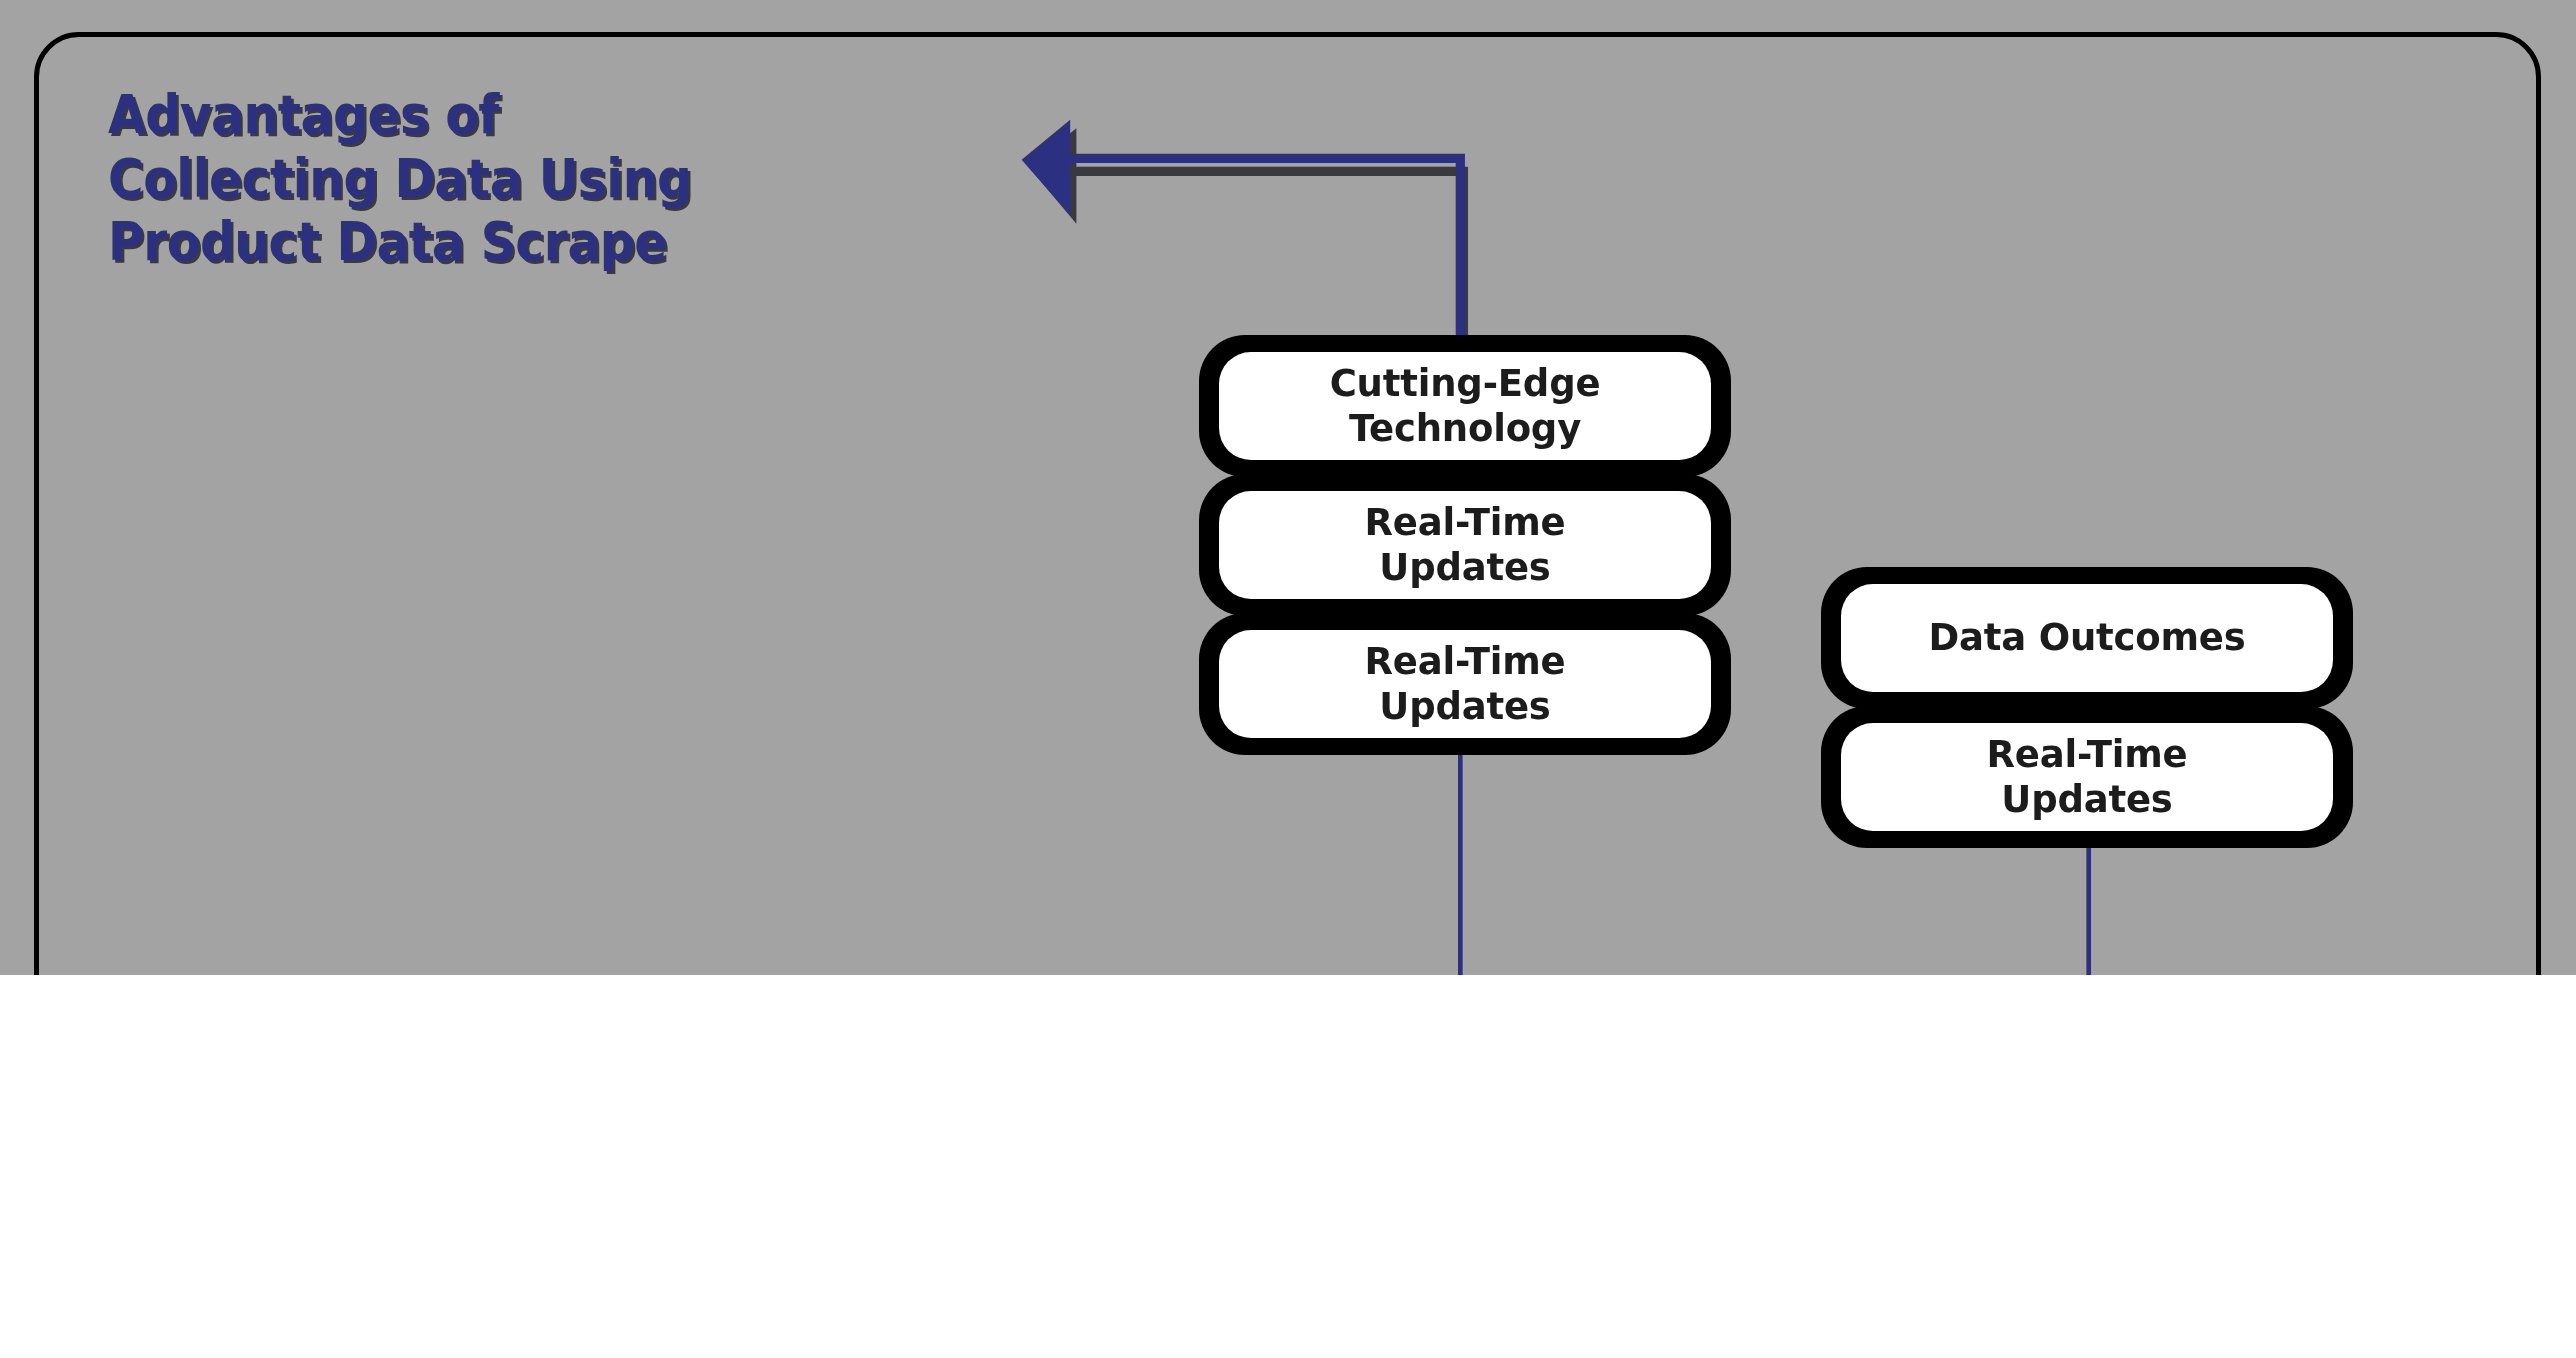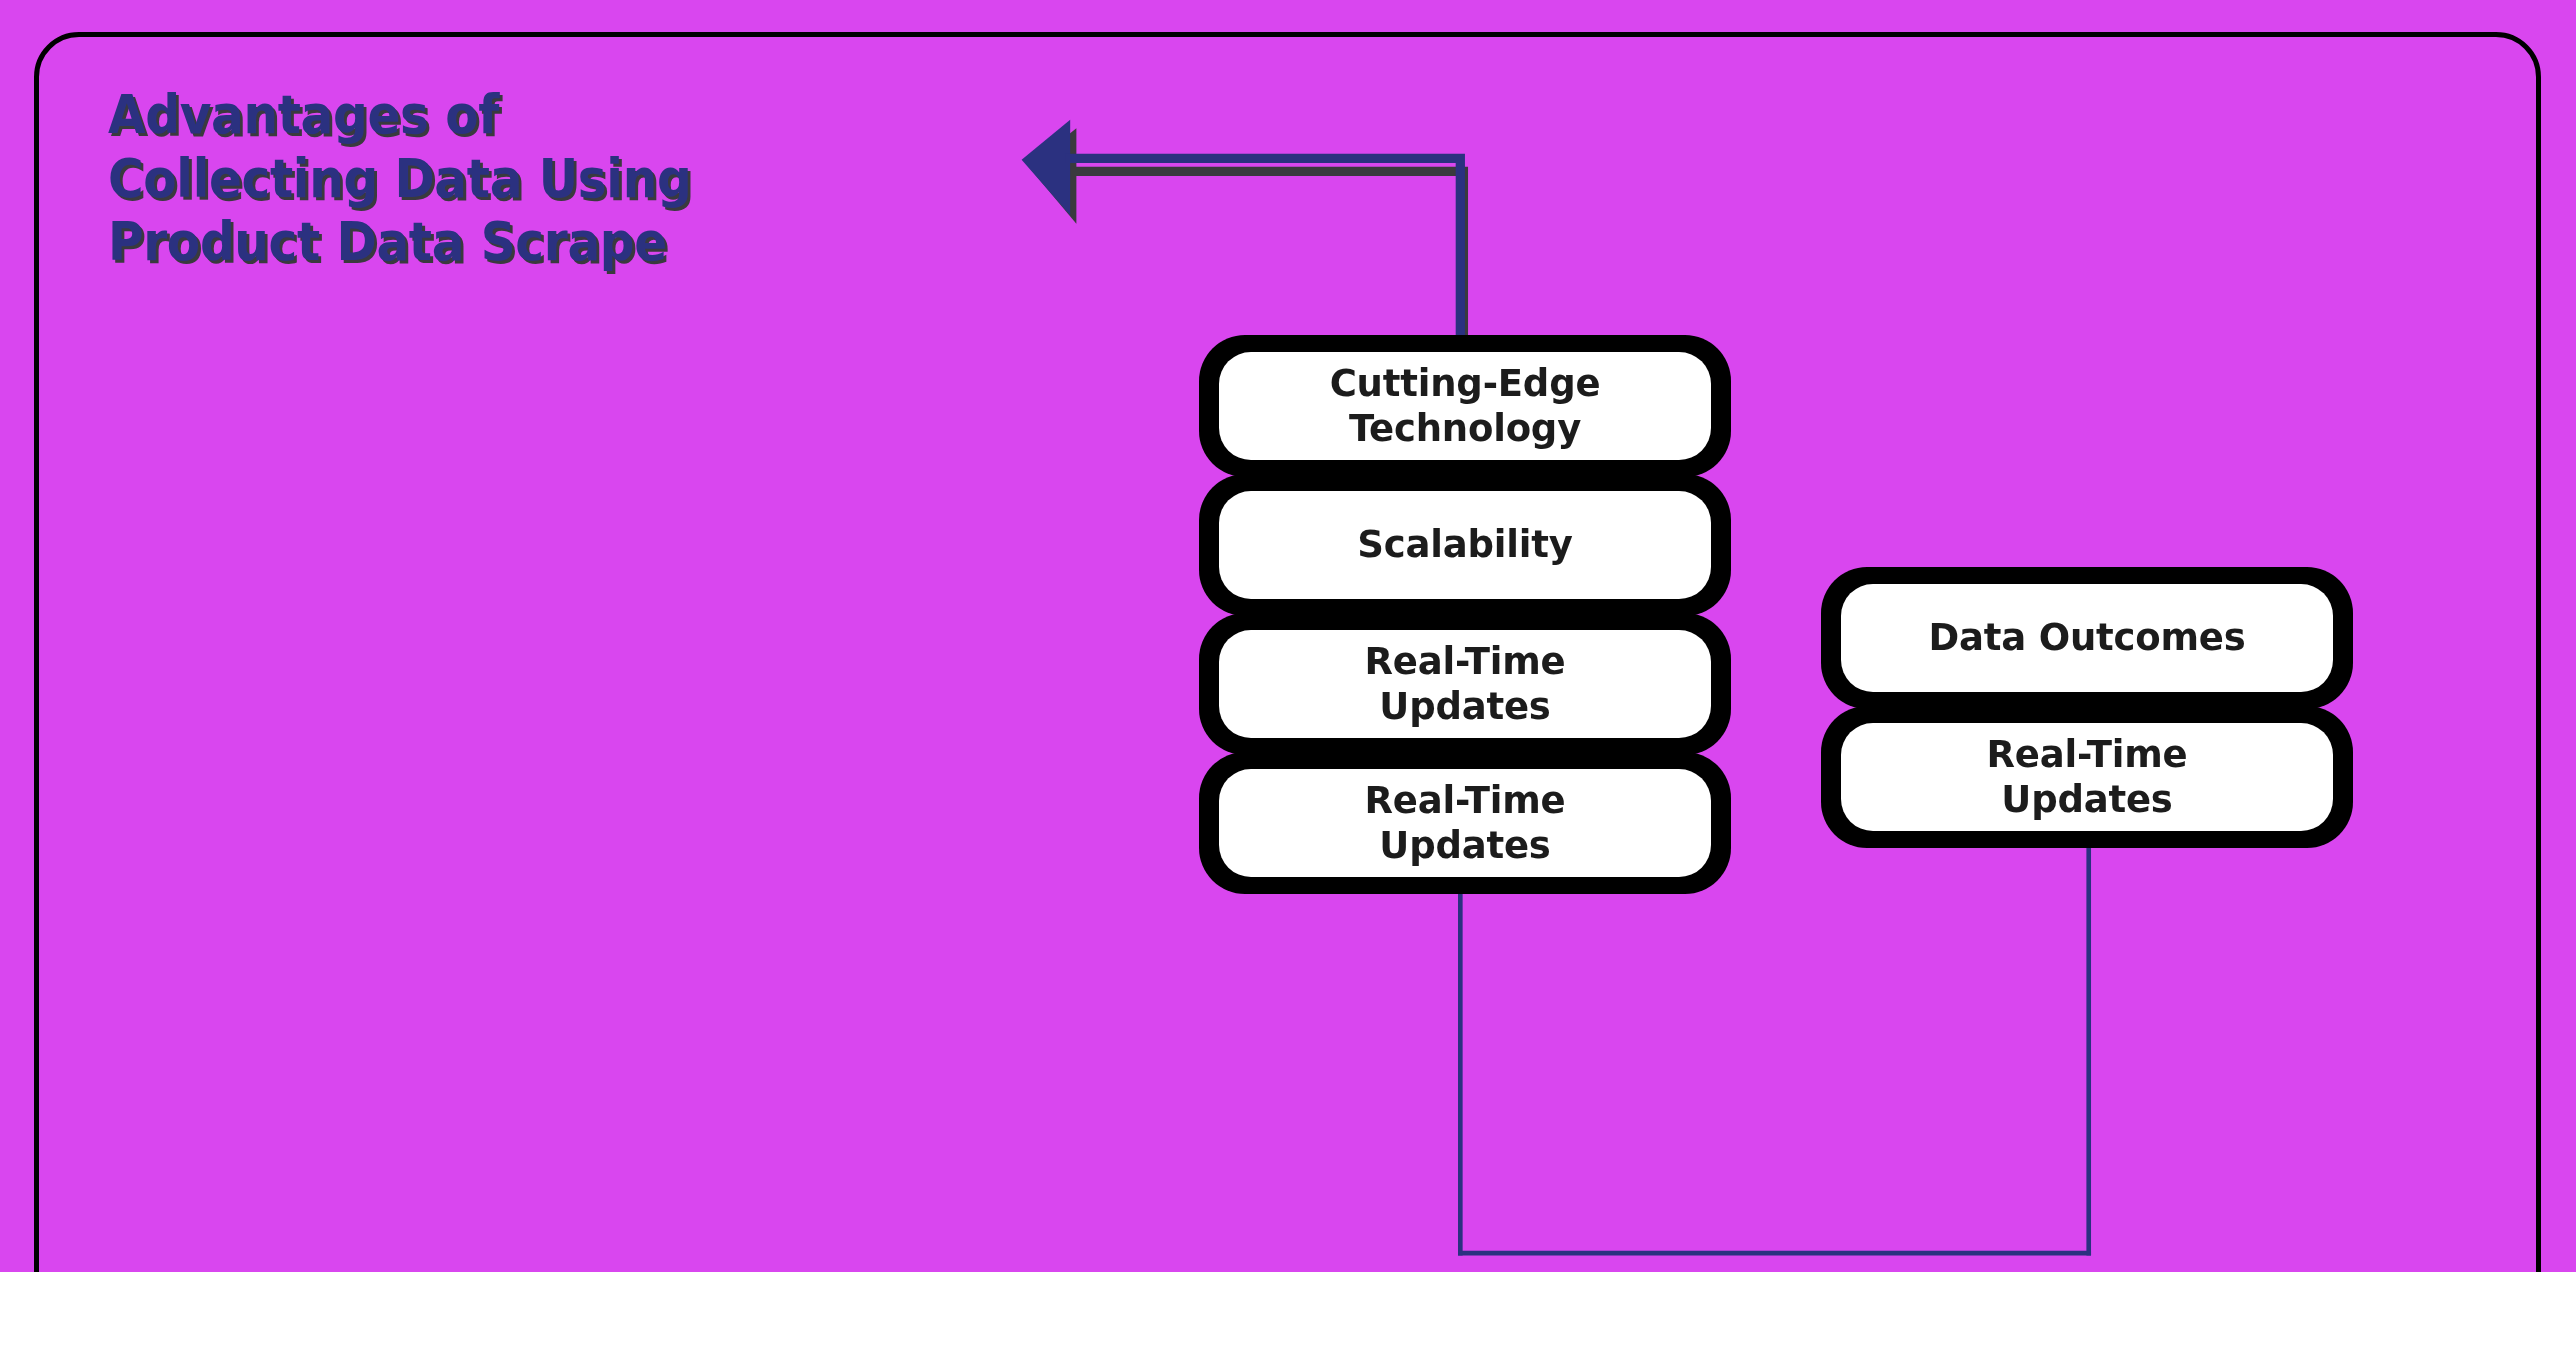--- a/index.html
+++ b/index.html
@@ -7,22 +7,22 @@
     padding: 0;
     background: #ffffff;
   }
   body {
     font-family: "Liberation Sans", sans-serif;
   }
 
   #canvas {
     position: relative;
     width: 2576px;
-    height: 1272px;
-    background: #d946ef;
+    height: 975px;
+    background: #a3a3a3;
     overflow: hidden;
   }
 
   
   .outer-frame {
     position: absolute;
     left: 34px;
     top: 32px;
     width: 2507px;
     height: 1289px;
@@ -136,25 +136,20 @@
 
   <div class="column left">
 
     <div class="card">
       <div class="card-inner h2l">
         <span class="card-label">Cutting-Edge
 Technology</span>
       </div>
     </div>
 
-    <div class="card">
-      <div class="card-inner h2l">
-        <span class="card-label">Scalability</span>
-      </div>
-    </div>
 
     <div class="card">
       <div class="card-inner h2l">
         <span class="card-label">Real-Time
 Updates</span>
       </div>
     </div>
 
     <div class="card">
       <div class="card-inner h2l">

